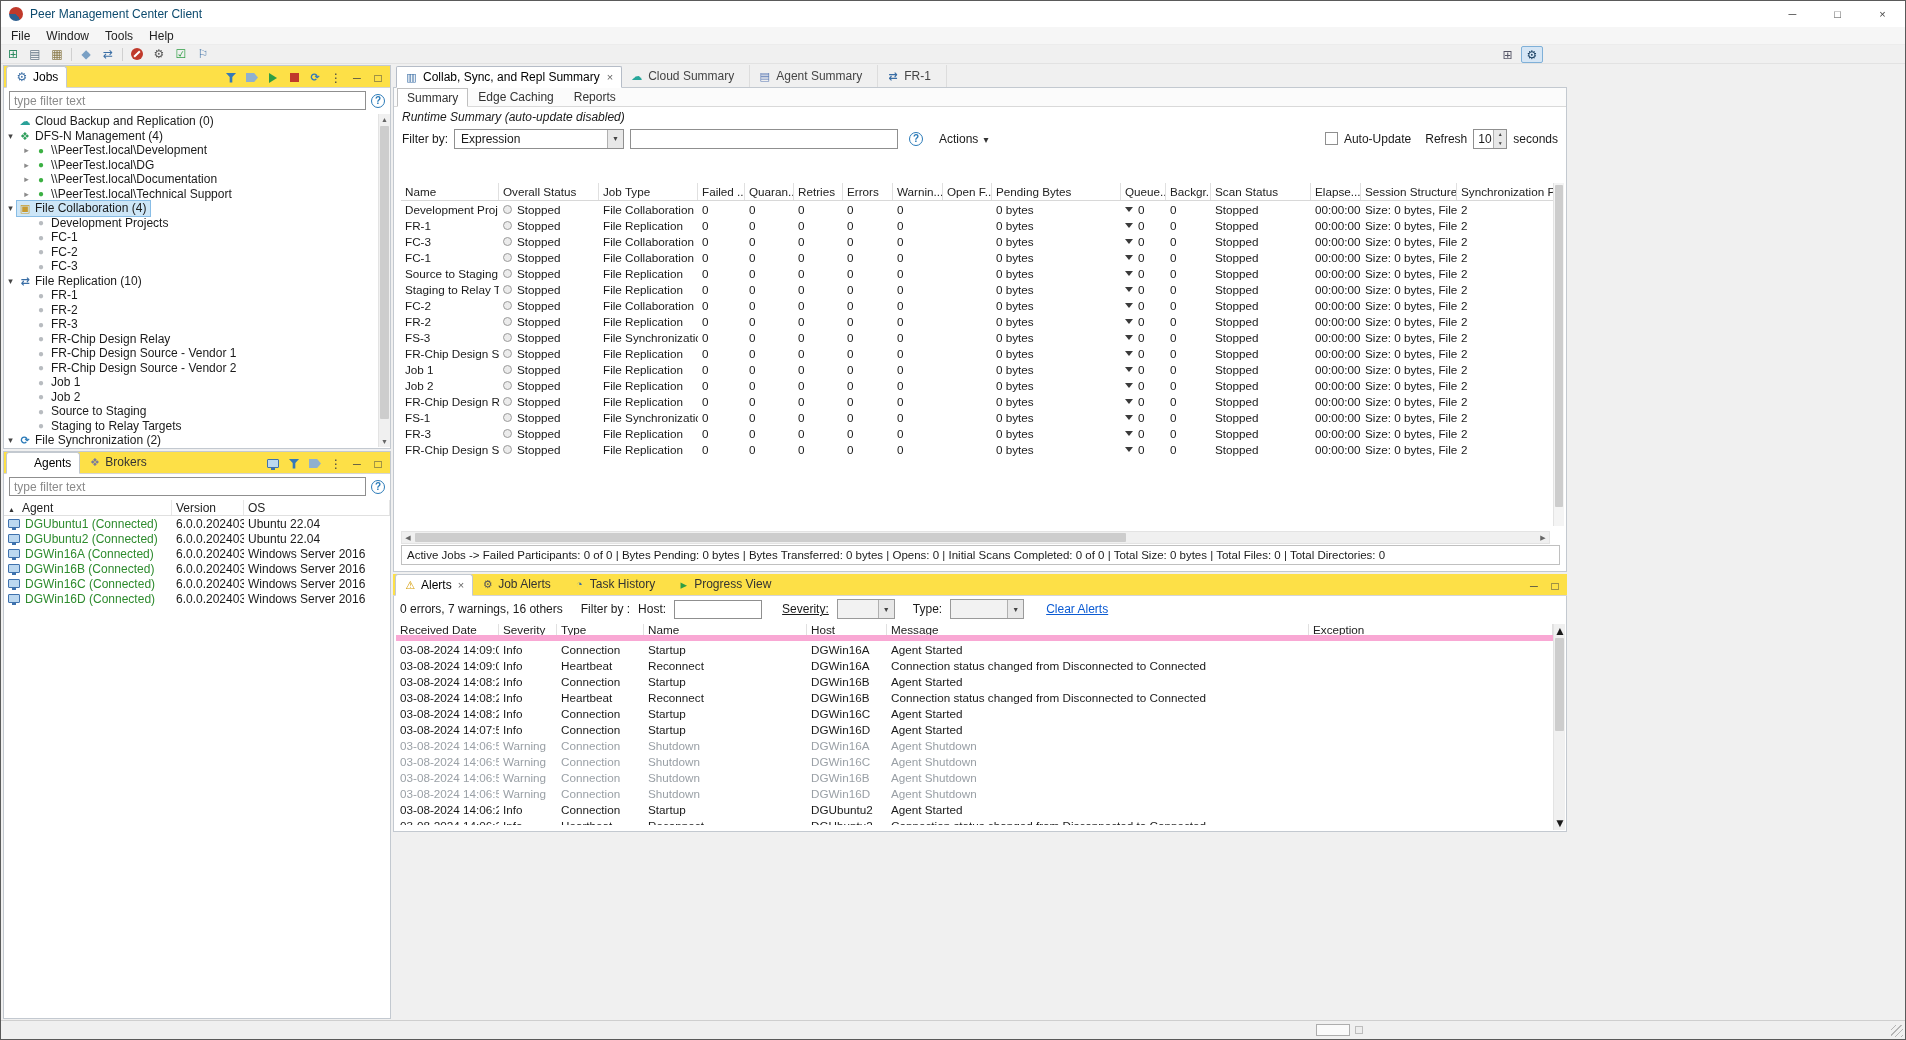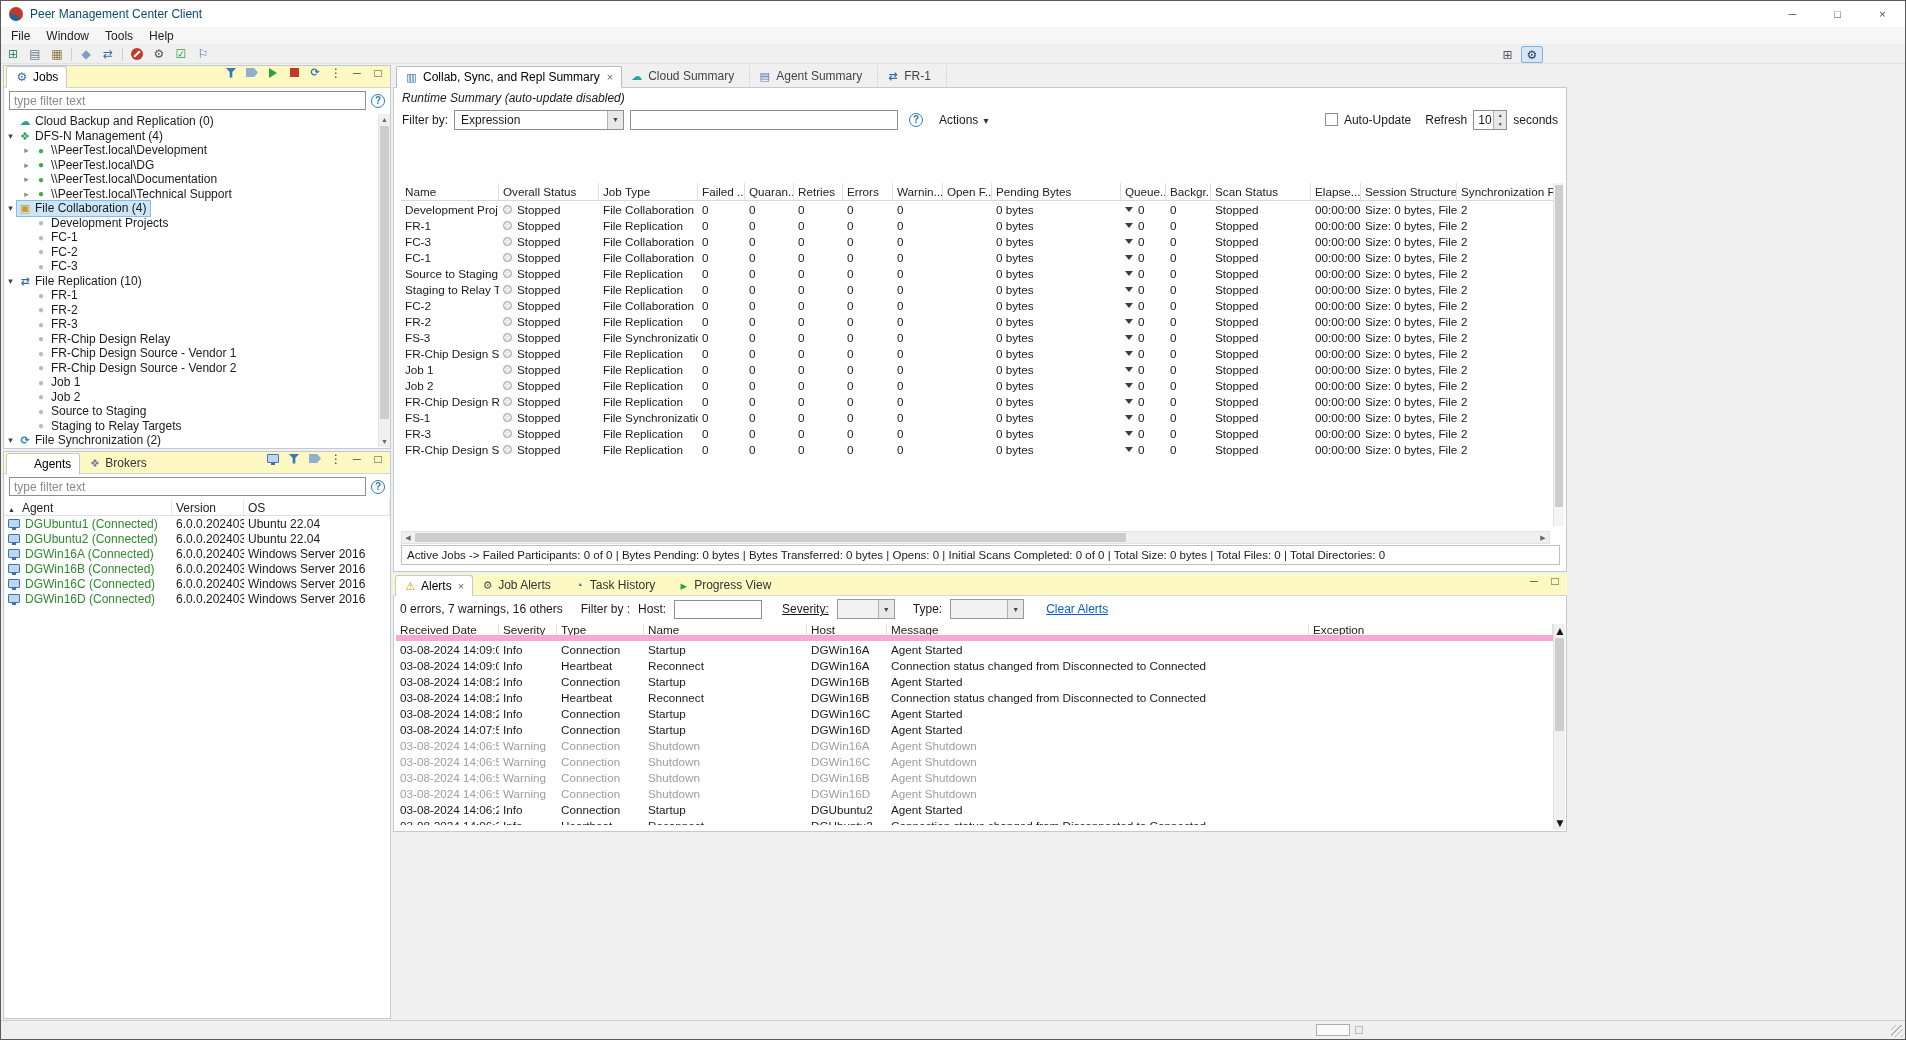--- a/index.html
+++ b/index.html
@@ -37,21 +37,21 @@
   .tb-right { position:absolute; left:1498px; top:1px; display:flex; align-items:center; gap:5px; }
   .persp-open { width:17px; height:16px; display:flex; align-items:center; justify-content:center; color:#556; }
   .persp-open::before { content:"⊞"; }
   .persp-tile { width:22px; height:17px; background:#d6e6f5; border:1px solid #7fb0d8; border-radius:2px;
     display:flex; align-items:center; justify-content:center; }
   .persp-tile::before { content:"⚙"; color:#123a5e; font-size:12px; }
 
   
   .workbench { position:relative; flex:1; background:#f0f0f0; }
   .panel { position:absolute; background:#fff; border:1px solid #c3c9d0; }
-  .panel-tabs { height:22px; background:#fef9c3; border-bottom:1px solid #d5d5d5; display:flex; align-items:flex-start; padding-left:2px; }
+  .panel-tabs { height:22px; background:#fde047; border-bottom:1px solid #d5d5d5; display:flex; align-items:flex-end; padding-left:2px; }
   .vtab { display:flex; align-items:center; gap:4px; padding:0 8px; height:22px; color:#333; white-space:nowrap; }
   .vtab[data-active="true"], .vtab.active { background:#fff; border:1px solid #c3c9d0; border-bottom-color:#fff; border-radius:3px 3px 0 0; margin-bottom:-1px; color:#000; }
   .panel-actions { margin-left:auto; display:flex; align-items:center; gap:7px; padding:0 5px 3px 0; color:#555; }
   .pa-icon { width:14px; height:13px; display:flex; align-items:center; justify-content:center; font-size:11px; }
   .funnel { width:11px; height:10px; background:#3579b8; clip-path:polygon(0 0,100% 0,62% 45%,62% 100%,38% 100%,38% 45%); }
   .tagshape { width:12px; height:9px; background:#8fb0cf; clip-path:polygon(0 0,68% 0,100% 50%,68% 100%,0 100%); }
   .play { width:0; height:0; border-top:5px solid transparent; border-bottom:5px solid transparent; border-left:8px solid #2f9e44; }
   .stopsq { width:9px; height:9px; background:#c0392b; }
   .refresh::before { content:"⟳"; color:#3579b8; font-weight:bold; }
   .kebab::before { content:"⋮"; color:#444; font-size:12px; }
@@ -593,20 +593,28 @@
             <span class="etab-close"></span>
           </div>
 
           <div class="etab" data-icon="repl">
             <span class="eticon"></span>
             <span>FR-1</span>
             <span class="etab-close"></span>
           </div>
         </div>
       <div class="editor-body">
+        <div class="subtabs">
+
+            <span class="stab" data-active="true">Summary</span>
+
+            <span class="stab">Edge Caching</span>
+
+            <span class="stab">Reports</span>
+          </div>
         <div class="runtime-note">Runtime Summary (auto-update disabled)</div>
         <div class="sum-filter">
           <span>Filter by:</span>
           <span class="combo">
             <span>Expression</span>
             <span class="combo-arrow"></span>
           </span>
           <input class="sum-input" value="" style="">
           <span class="help-circle"></span>
           <span class="actions-dd">

